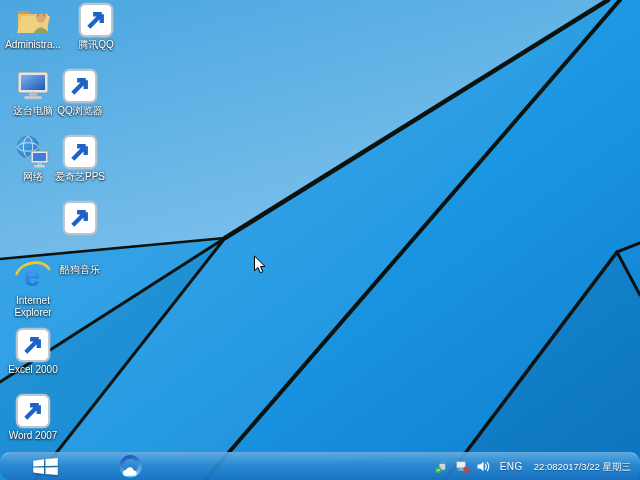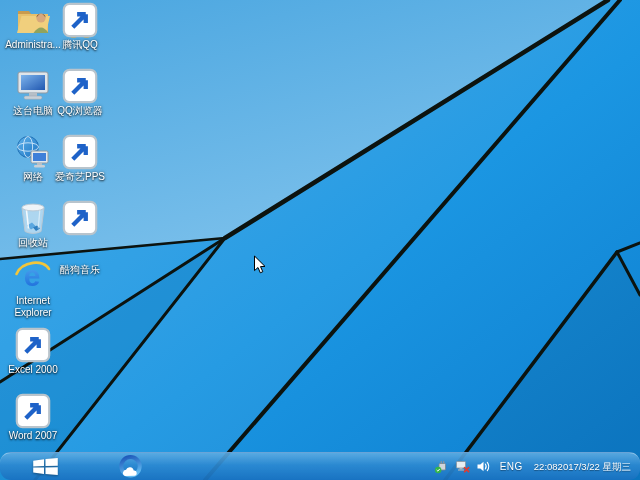--- a/index.html
+++ b/index.html
@@ -73,21 +73,21 @@
         <path fill="#e8c06a" d="M4,12 h30 v19 H4 Z"></path>
         <path fill="#f0cf7d" d="M3,31 L7.5,14 H36 L32,31 Z"></path>
         <path fill="#90a35e" d="M19.5,31 q7.5,-11 15,0 Z"></path>
         <circle cx="27" cy="16" r="4.6" fill="#d8a87c"></circle>
         <path fill="#6d4a26" d="M22.3,15.5 a4.8,4.8 0 0 1 9.4,0 l-1.6,-1.8 a3.4,3.4 0 0 0 -6.2,0 Z"></path>
       </svg>
     </div>
     <div class="lbl">Administra...</div>
   </div>
 
-  <div class="cell" style="left:52px;top:2px;">
+  <div class="cell" style="left:68px;top:2px;">
     <div class="glyph">
       <svg viewBox="0 0 38 36">
         <ellipse cx="12.5" cy="33.5" rx="4.2" ry="2" fill="#f6a623"></ellipse>
         <ellipse cx="25.5" cy="33.5" rx="4.2" ry="2" fill="#f6a623"></ellipse>
         <ellipse cx="19" cy="22.5" rx="11.2" ry="11.8" fill="#151515"></ellipse>
         <circle cx="19" cy="11" r="8.6" fill="#151515"></circle>
         <ellipse cx="19" cy="26" rx="7.6" ry="8" fill="#fff"></ellipse>
         <ellipse cx="14.7" cy="9.8" rx="2.3" ry="3" fill="#fff"></ellipse>
         <ellipse cx="23.3" cy="9.8" rx="2.3" ry="3" fill="#fff"></ellipse>
         <circle cx="15.1" cy="10.4" r="1.1" fill="#111"></circle>
@@ -171,33 +171,20 @@
         <ellipse cx="14" cy="13" rx="10.5" ry="4.2" fill="none" stroke="#cfe8fa" stroke-width=".9"></ellipse>
         <rect x="17" y="17" width="17" height="12" rx="1.5" fill="#e3e9ee" stroke="#8d98a2"></rect>
         <rect x="19" y="19" width="13" height="8" fill="#3f7fd9"></rect>
         <rect x="23" y="29" width="5" height="2" fill="#b6bfc7"></rect>
         <rect x="20" y="31" width="11" height="2.4" rx="1.2" fill="#c8d0d7"></rect>
       </svg>
     </div>
     <div class="lbl">网络</div>
   </div>
 
-  <div class="cell" style="left:5px;top:200px;">
-    <div class="glyph">
-      <svg viewBox="0 0 38 36">
-        <path d="M8,8 L11,31.5 q8,3.8 16,0 L30,8" fill="rgba(228,238,246,.55)" stroke="#b9c8d4" stroke-width="1"></path>
-        <path fill="#5aa7e0" d="M13,25.5 l5,-3 4,4 -5,3 Z"></path>
-        <path fill="#2f7fc0" d="M19,27.5 l4,-2 3,3 -4,2.6 Z"></path>
-        <ellipse cx="19" cy="7.5" rx="11" ry="3.4" fill="#eef4f8" stroke="#b9c8d4" stroke-width="1"></ellipse>
-        <path d="M12.5,10.5 L14.5,28.5" stroke="rgba(255,255,255,.85)" stroke-width="1.6" fill="none"></path>
-        <path d="M25.8,10.5 L24.2,28.5" stroke="rgba(255,255,255,.5)" stroke-width="1.2" fill="none"></path>
-      </svg>
-    </div>
-    <div class="lbl">回收站</div>
-  </div>
 
   <div class="cell" style="left:52px;top:200px;gap:27px;">
     <div class="glyph">
       <svg viewBox="0 0 38 36">
         <circle cx="19" cy="16" r="12.4" fill="rgba(255,255,255,.07)" stroke="#fff" stroke-width="3"></circle>
         <text x="19" y="22" text-anchor="middle" font-size="16" font-weight="bold" fill="#fff" font-family="Liberation Sans, sans-serif">K</text>
       </svg>
       <svg class="lnk" viewBox="0 0 10 10">
         <rect x=".5" y=".5" width="9" height="9" rx="1.6" fill="#fff" stroke="#b9c4cc" stroke-width=".6"></rect>
         <path d="M3,7 L6.6,3.4 M6.6,3.4 H4.2 M6.6,3.4 V5.8" stroke="#1e62c8" stroke-width="1.2" fill="none"></path>

